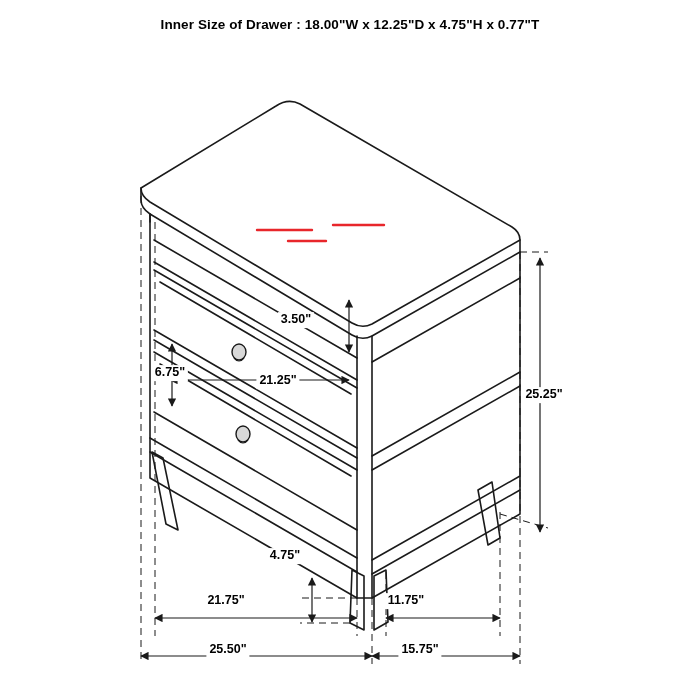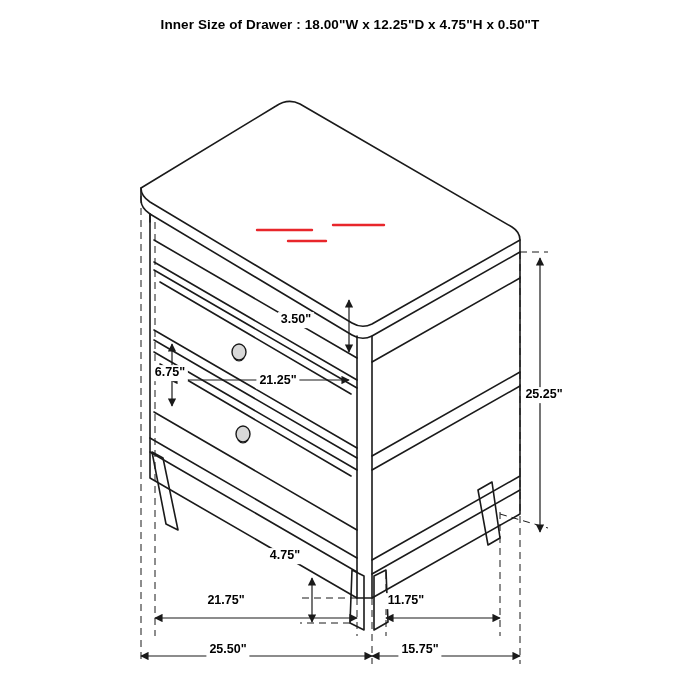--- a/index.html
+++ b/index.html
@@ -45,21 +45,21 @@
     padding: 1px 3px;
     white-space: nowrap;
     line-height: 1.1;
   }
 </style>
 </head>
 <body>
 
 <div id="page">
 
-  <div id="title">Inner Size of Drawer : 18.00"W x 12.25"D x 4.75"H x 0.50"T</div>
+  <div id="title">Inner Size of Drawer : 18.00"W x 12.25"D x 4.75"H x 0.77"T</div>
 
   <svg id="canvas" width="700" height="700" viewBox="0 0 700 700">
 
     <g fill="none" stroke="#1a1a1a" stroke-width="1.6" stroke-linejoin="round" stroke-linecap="round">
 
       <path d="M 276 106 L 141 188 L 141 200 Q 141 208 150 214 L 352 335 Q 362 341 372 336 L 520 252 L 520 240 Q 520 232 512 227 L 300 104 Q 288 98 276 106 Z"></path>
       <path d="M 141 188 Q 141 196 150 202 L 352 323 Q 362 329 372 324 L 520 240"></path>
 
       <path d="M 150 214 L 150 222"></path>
 

